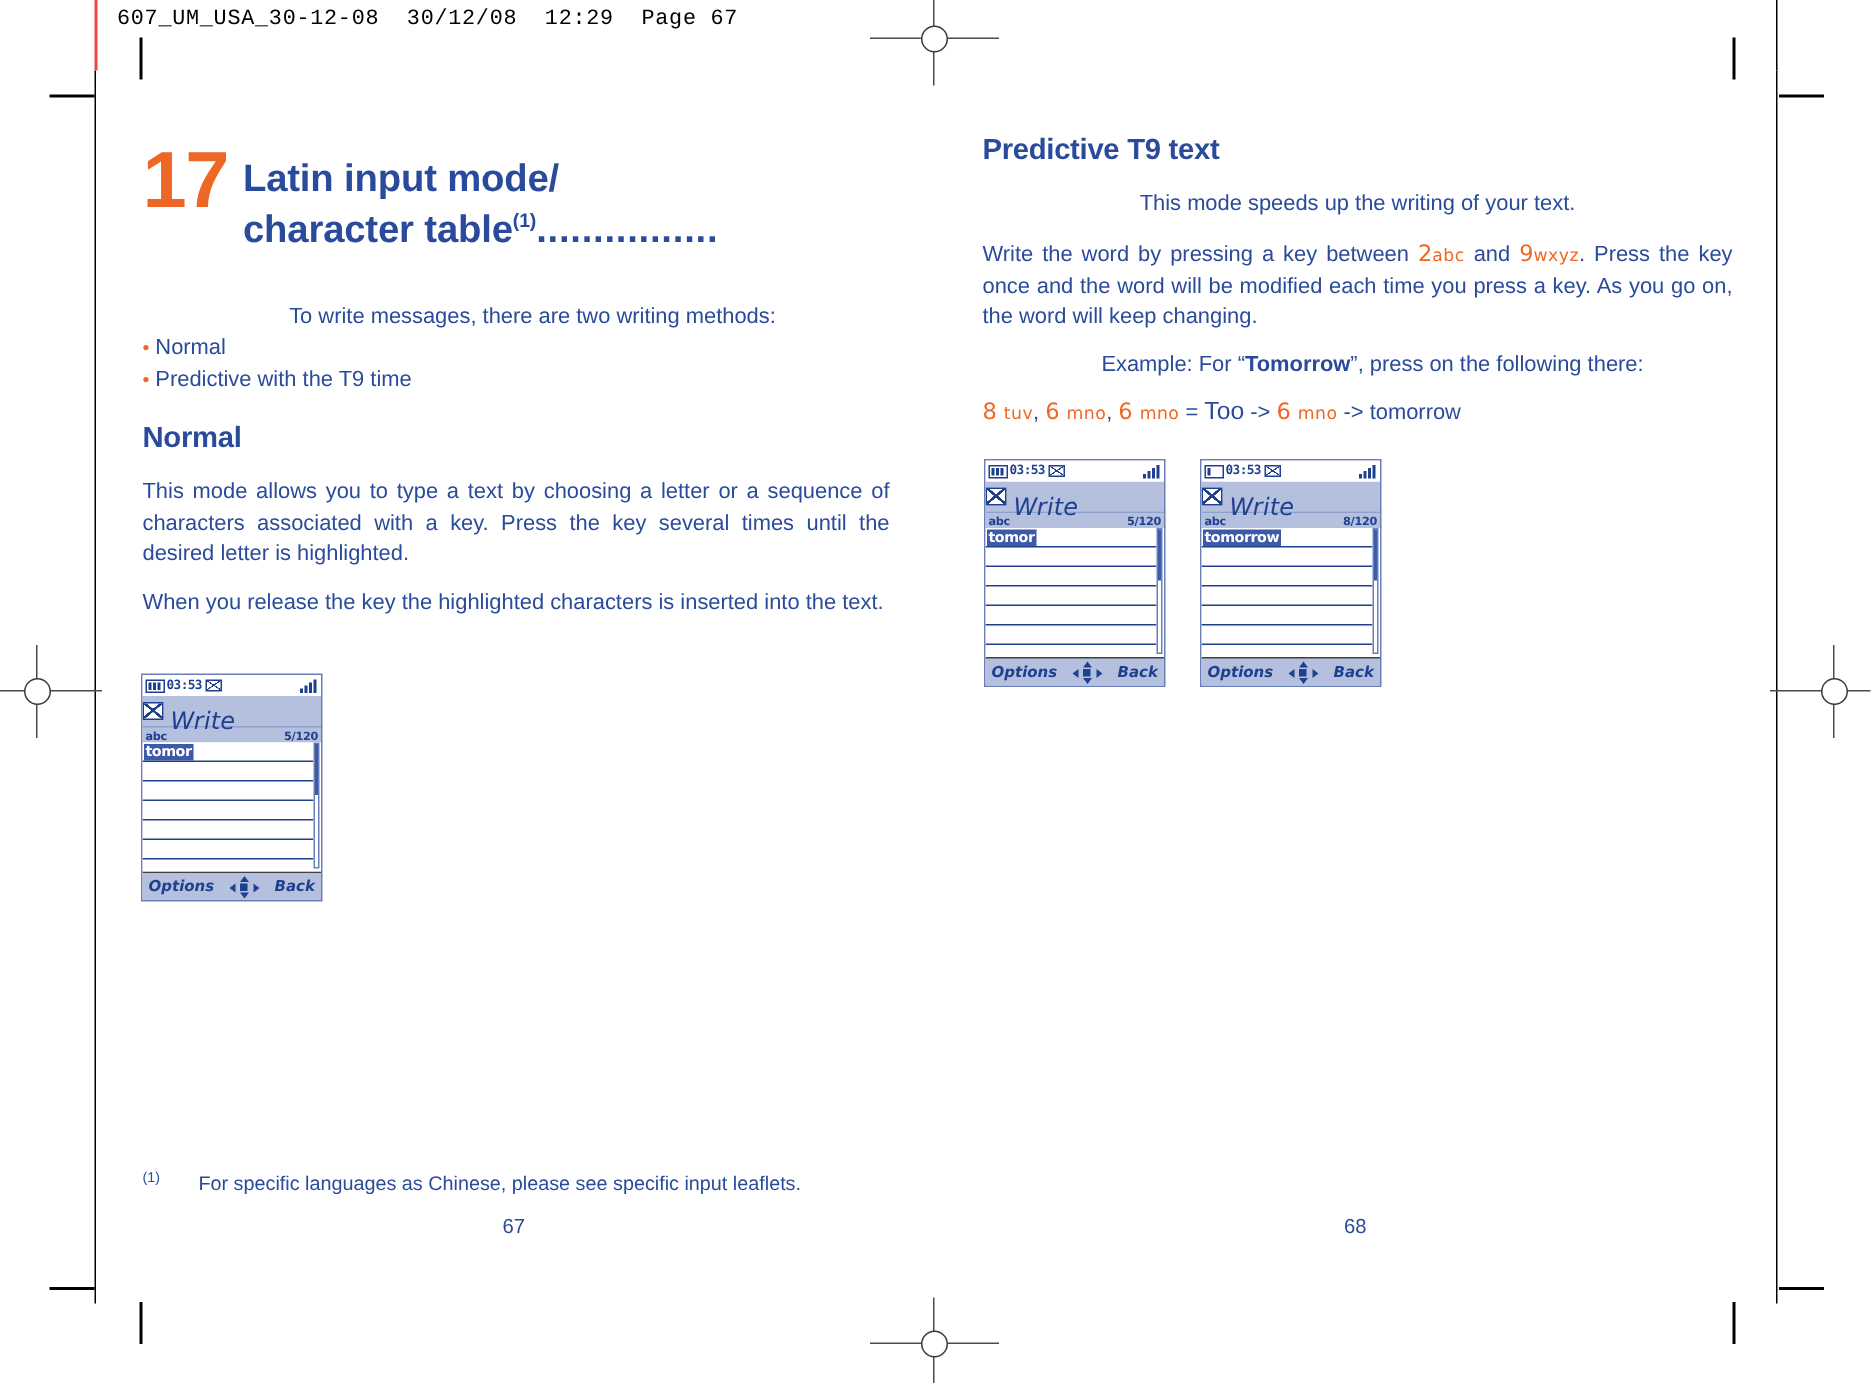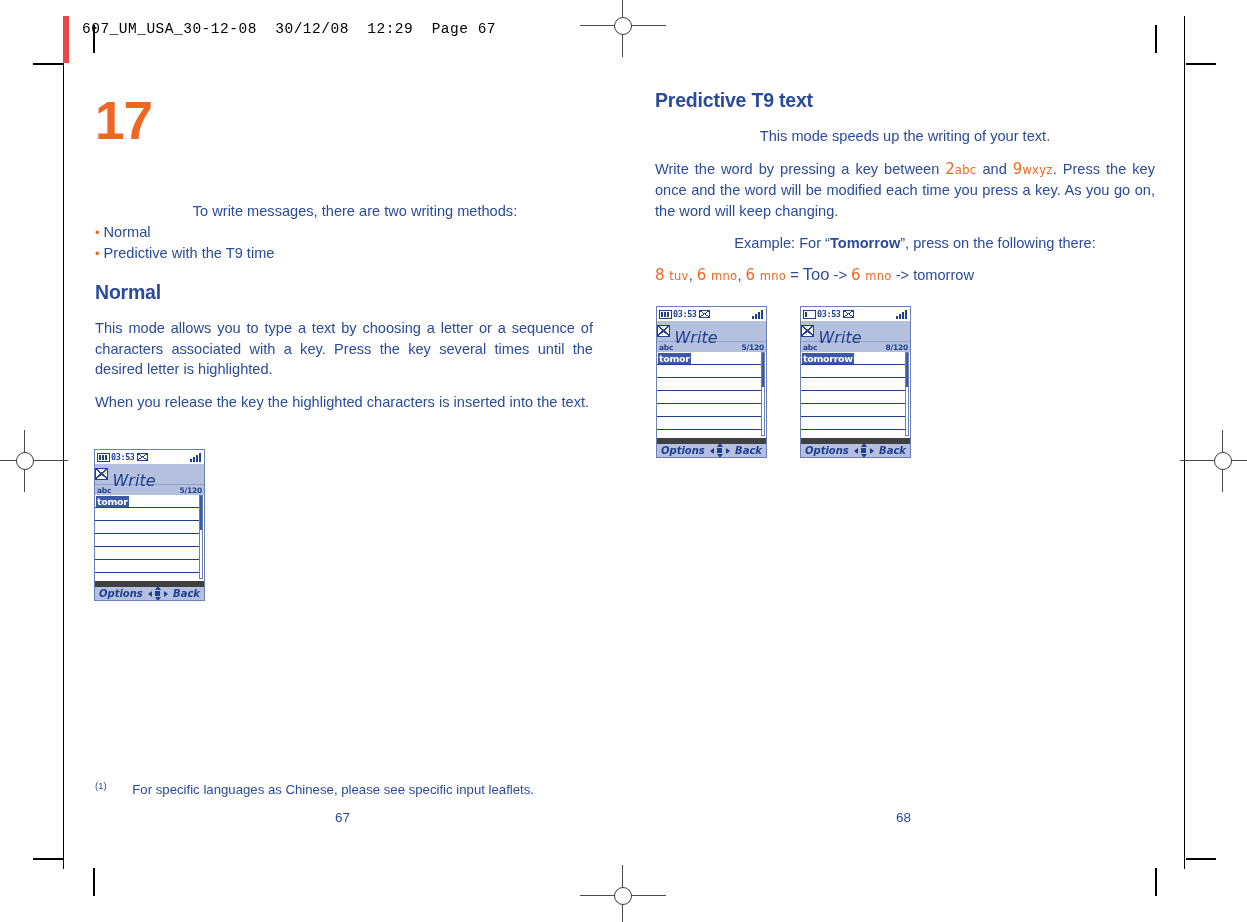--- a/index.html
+++ b/index.html
@@ -52,24 +52,24 @@
     width: 1px;
     height: 62px;
     background: #4a4a4a;
   }
   .reg-mark .circ { z-index: 2; }
 
   
   .file-header {
     position: absolute;
     left: 63px;
-    top: 16px;
+    top: 0px;
     width: 1122px;
     height: 47px;
-    border-left: 6px solid #ef4444;
+    border-left: 2px solid #ef4444;
     border-right: 1px solid #000;
     box-sizing: border-box;
   }
   .file-header-text {
     position: absolute;
     left: 13px;
     top: 5px;
     font-family: "Liberation Mono", "DejaVu Sans Mono", monospace;
     font-size: 14.5px;
     letter-spacing: 0.5px;
@@ -170,21 +170,21 @@
   .folio {
     position: absolute;
     font-size: 13.5px;
     color: #2a4b9b;
     font-weight: normal;
   }
 
   
   .phone {
     position: absolute;
-    width: 111px;
+    width: 121px;
     height: 152px;
     background: #ffffff;
     border: 1px solid #6a7fb8;
     box-sizing: border-box;
     font-family: "DejaVu Sans", sans-serif;
     overflow: hidden;
   }
   .ph-status {
     height: 14px;
     background: #ffffff;
@@ -356,21 +356,21 @@
   }
 
   .ph-softbar {
     height: 19px;
     background: #b4c0dd;
     display: flex;
     align-items: center;
     justify-content: space-between;
     padding: 0 4px;
     box-sizing: border-box;
-    border-top: 6px solid #404040;
+    border-top: 1px solid #404040;
   }
   .ph-soft {
     font-size: 10px;
     font-weight: bold;
     font-style: italic;
     color: #1f3f8f;
   }
   .ph-navpad {
     position: relative;
     width: 22px;
@@ -431,20 +431,24 @@
     <div class="vline"></div>
     <div class="circ"></div>
 </div>
 
 <div class="file-header">
   <div class="file-header-text">607_UM_USA_30-12-08  30/12/08  12:29  Page 67</div>
 </div>
 
 <div class="chapter-row">
   <div class="chapter-num">17</div>
+  <div class="chapter-title">
+    <span>Latin input mode/</span><br>
+    <span>character table</span><span class="sup">(1)</span><span class="dots">................</span>
+  </div>
 </div>
 
 <div class="body-p nj" style="left:95px; top:201px; width:520px;">To write messages, there are two writing methods:</div>
 
 <div class="bullet-line" style="left:95px; top:222px;">
   <span class="bullet-dot">•</span><span>Normal</span>
 </div>
 <div class="bullet-line" style="left:95px; top:243px;">
   <span class="bullet-dot">•</span><span>Predictive with the T9 time</span>
 </div>

